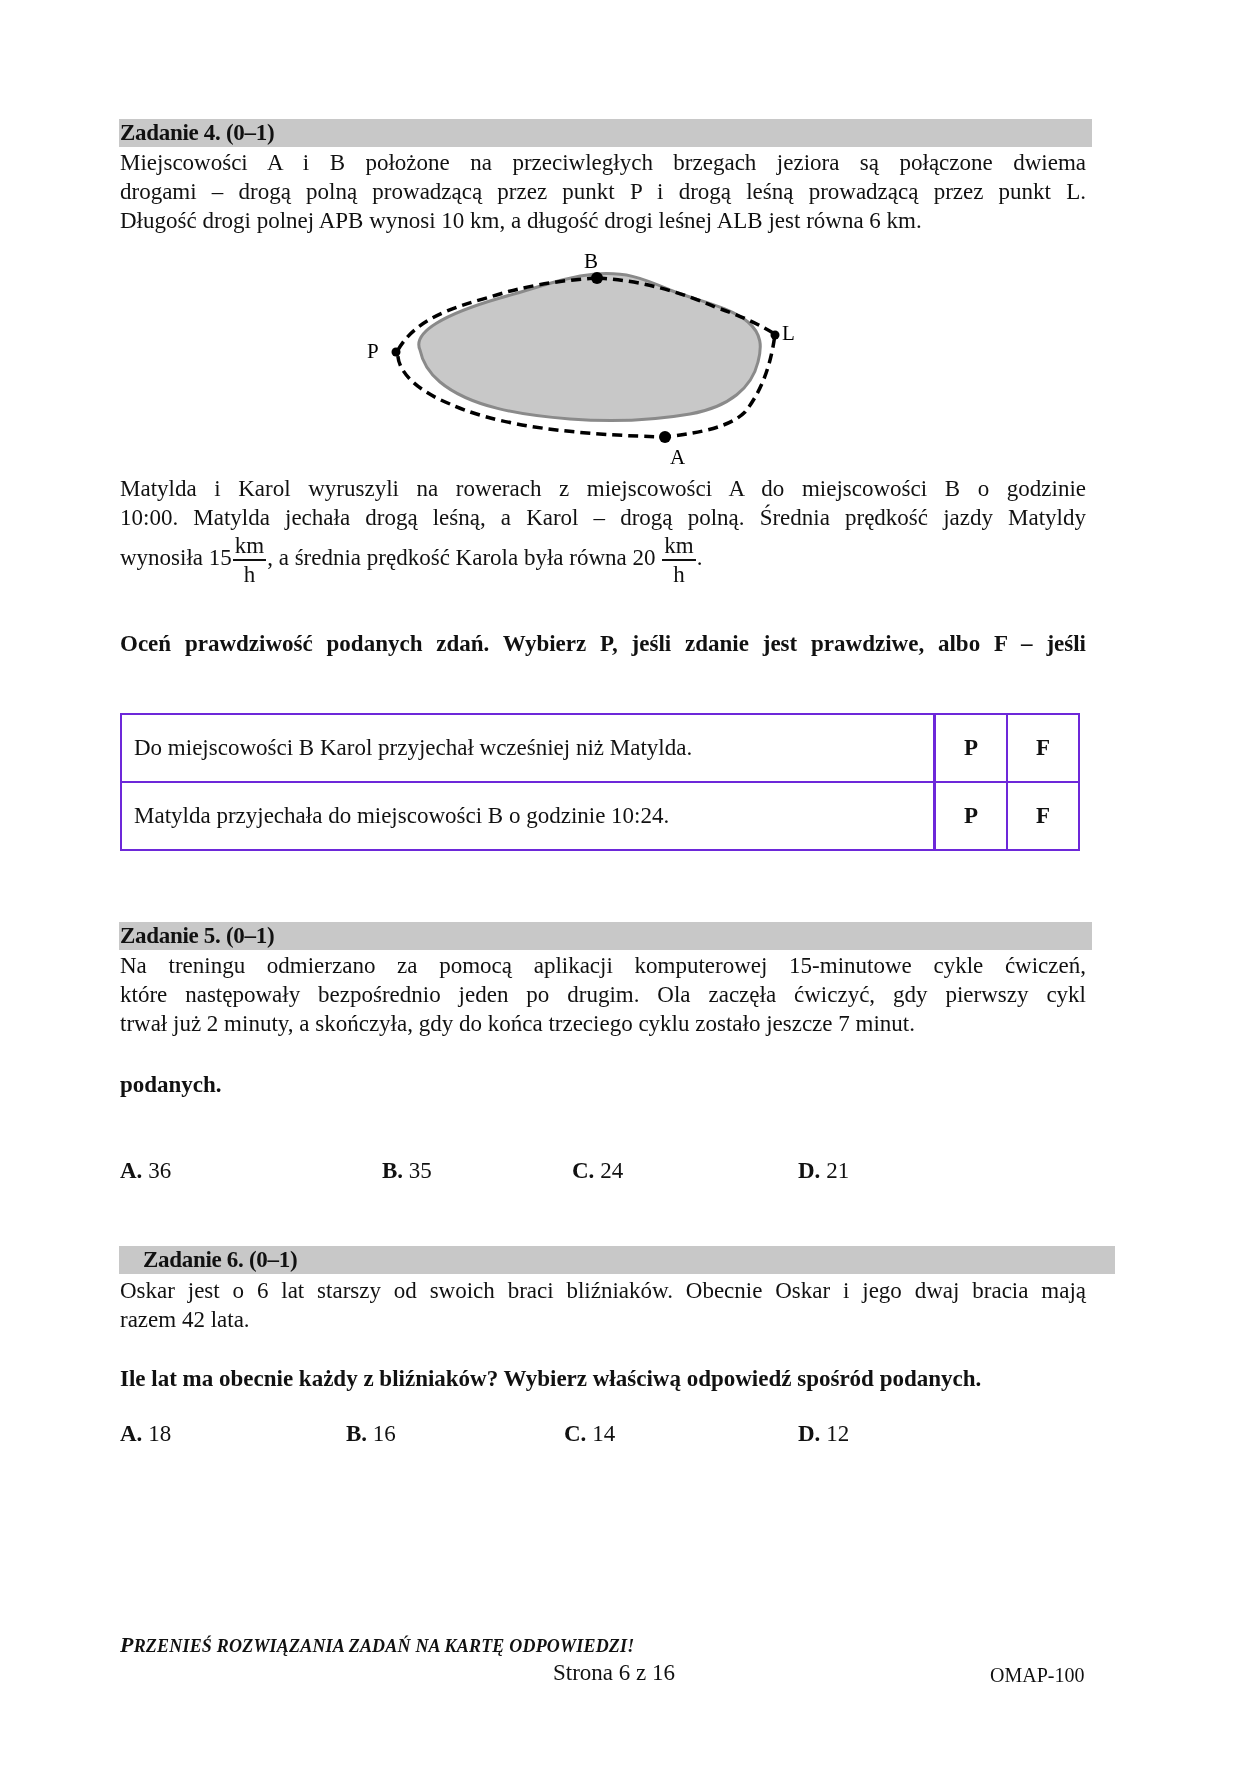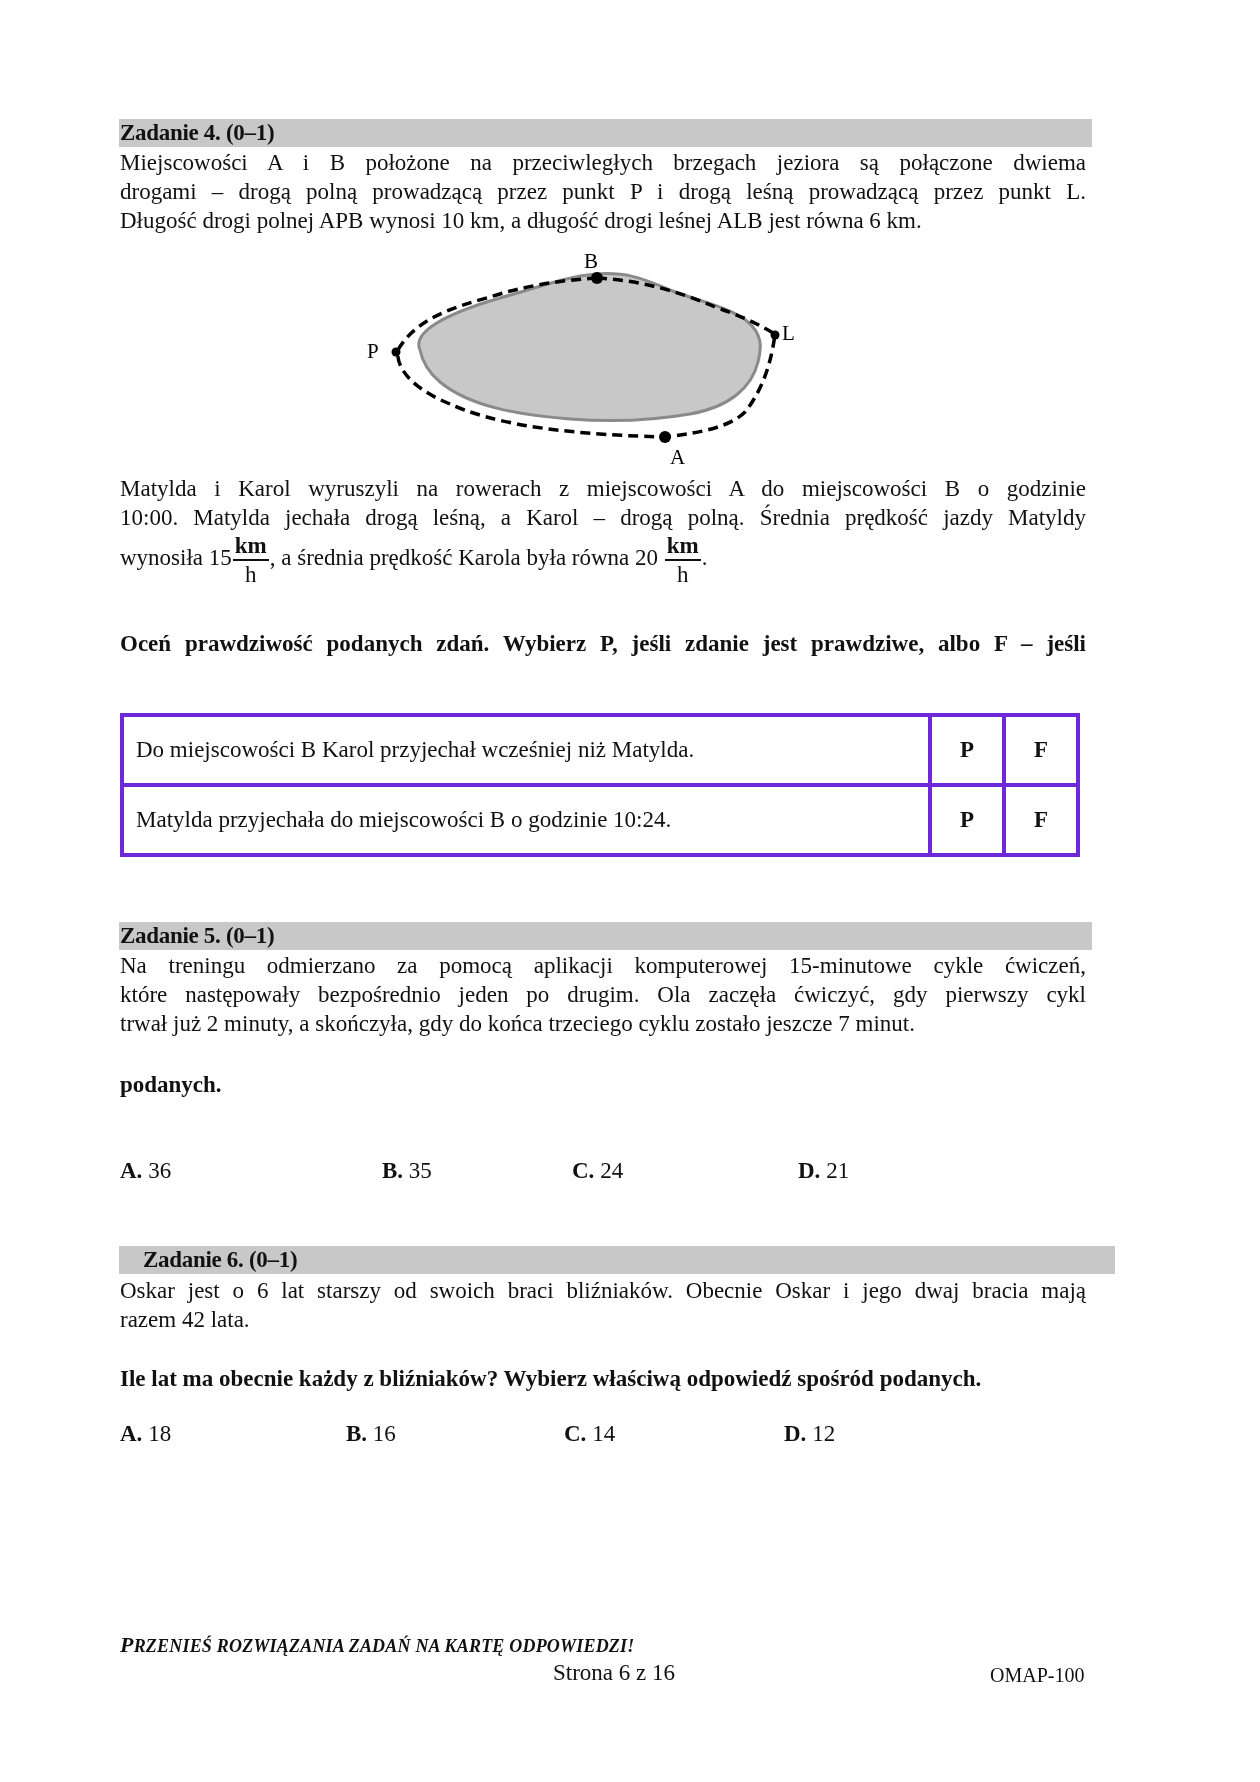--- a/index.html
+++ b/index.html
@@ -10,25 +10,25 @@
          background: #c8c8c8; font-weight: bold; font-size: 23px; line-height: 28px;
          padding-left: 1px; letter-spacing: -0.3px; }
   .para { position: absolute; left: 120px; width: 966px; font-size: 23px;
           line-height: 29px; text-align: justify; }
   .para.bold { font-weight: bold; }
   .line { display: block; text-align: justify; text-align-last: justify; white-space: nowrap; }
   .line.last { text-align-last: left; }
   .diagram { position: absolute; left: 350px; top: 252px; width: 470px; height: 215px; }
   .speed-line { position: absolute; left: 120px; top: 532px; font-size: 23px; height: 70px; }
   .frac { display: inline-block; vertical-align: middle; text-align: center; line-height: 27px; margin: 0 1px; }
-  .frac .num { display: block; border-bottom: 2px solid #111; padding: 0 2px; font-weight: bold; }
+  .frac .num { display: block; border-bottom: 2px solid #111; padding: 0 2px; }
   .frac .den { display: block; }
   table.pf { position: absolute; left: 120px; top: 713px; width: 960px; border-collapse: collapse;
              font-size: 23px; }
-  table.pf td { border: 4px solid #6d28d9; height: 64px; }
+  table.pf td { border: 2px solid #6d28d9; height: 64px; }
   table.pf td.stmt { padding-left: 12px; }
   table.pf td.opt { width: 68px; text-align: center; font-weight: bold; }
   table.pf td.opt.first { border-left-width: 3px; }
   .options { position: absolute; left: 120px; width: 900px; font-size: 23px; }
   .opt-item { position: absolute; top: 0; white-space: nowrap; }
   .opt-item b { font-weight: bold; }
   .footer-note { position: absolute; left: 120px; top: 1632px; font-style: italic; font-weight: bold;
                  font-size: 18px; letter-spacing: 0.2px; }
   .footer-note .cap { font-size: 22px; }
   .page-num { position: absolute; left: 553px; top: 1660px; font-size: 23px; }
@@ -109,19 +109,19 @@
     <span class="line">Oskar jest o 6 lat starszy od swoich braci bliźniaków. Obecnie Oskar i jego dwaj bracia mają</span>
     <span class="line last">razem 42 lata.</span>
   </div>
   <div class="para bold" style="top:1364px;">
     <span class="line last">Ile lat ma obecnie każdy z bliźniaków? Wybierz właściwą odpowiedź spośród podanych.</span>
   </div>
   <div class="options" style="top:1421px;">
     <span class="opt-item" style="left:0;"><b>A.</b> <span>18</span></span>
     <span class="opt-item" style="left:226px;"><b>B.</b> <span>16</span></span>
     <span class="opt-item" style="left:444px;"><b>C.</b> <span>14</span></span>
-    <span class="opt-item" style="left:664px;text-align:right;"><b>D.</b> <span>12</span></span>
+    <span class="opt-item" style="left:678px;text-align:right;"><b>D.</b> <span>12</span></span>
   </div>
 
   <div class="footer-note"><span class="cap">P</span><span>RZENIEŚ </span><span>ROZWIĄZANIA ZADAŃ NA KARTĘ ODPOWIEDZI!</span></div>
   <div class="page-num">Strona 6 z 16</div>
   <div class="code">OMAP-100</div>
 </div>
 
 </body></html>

